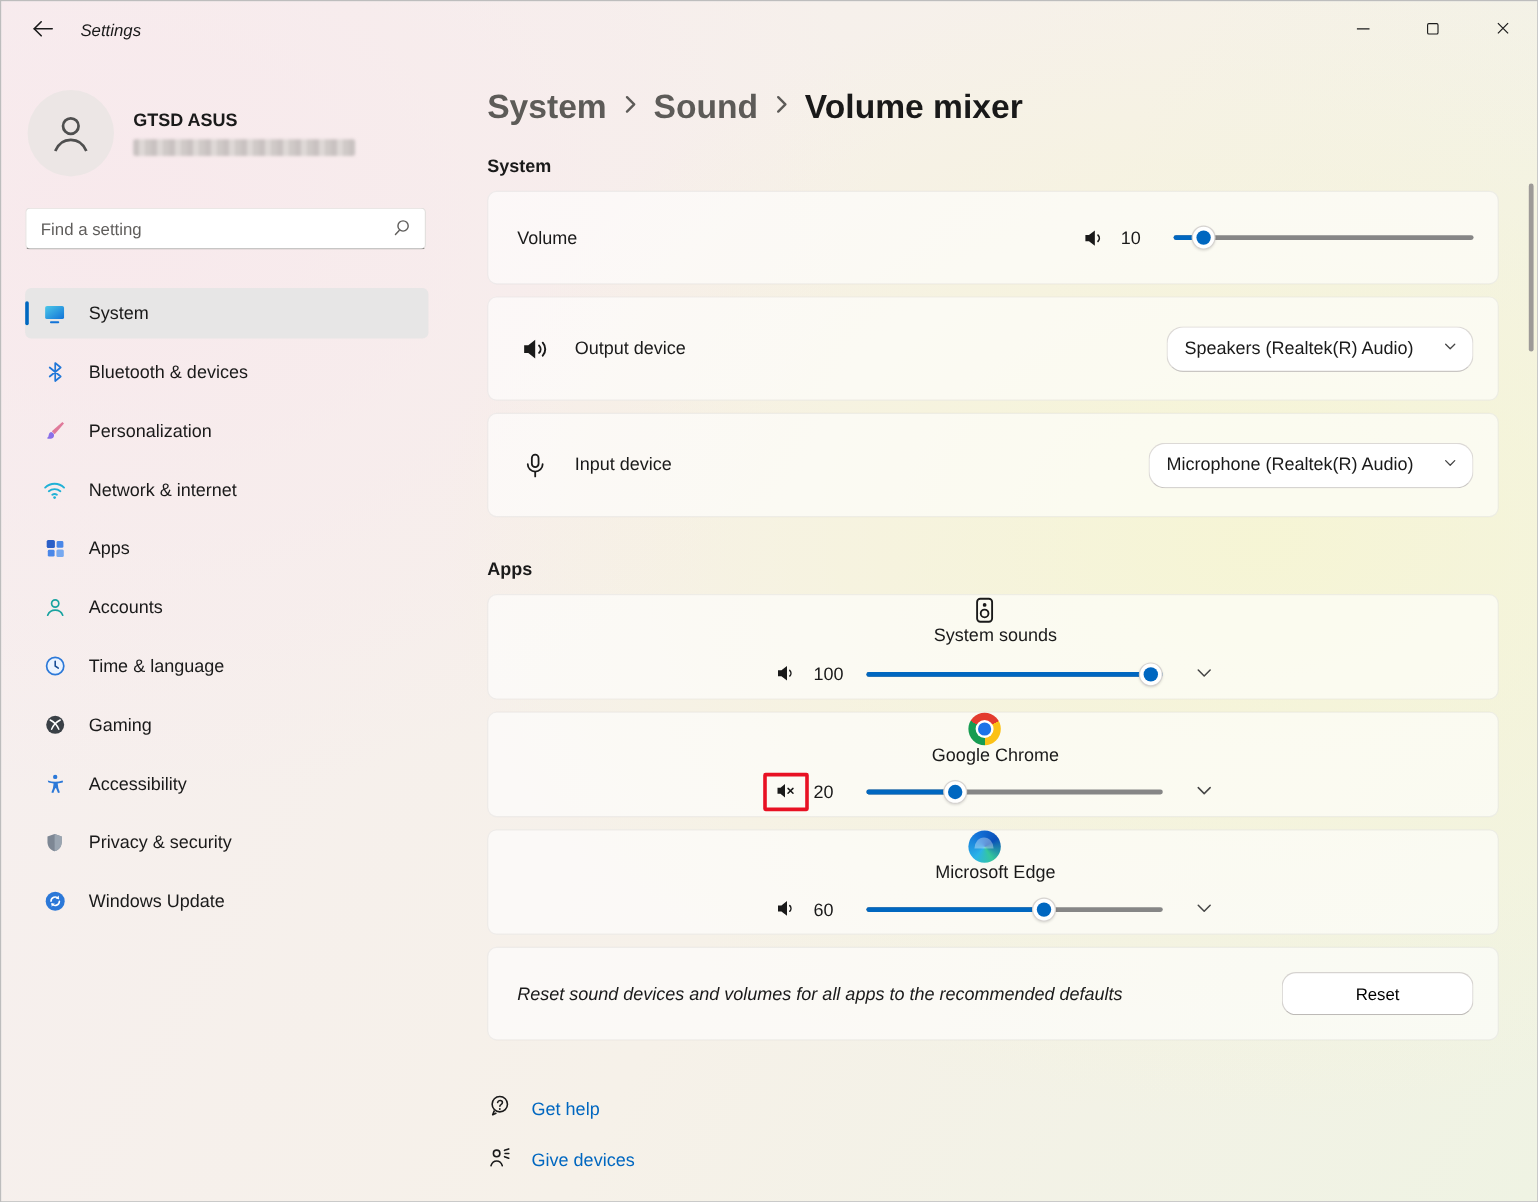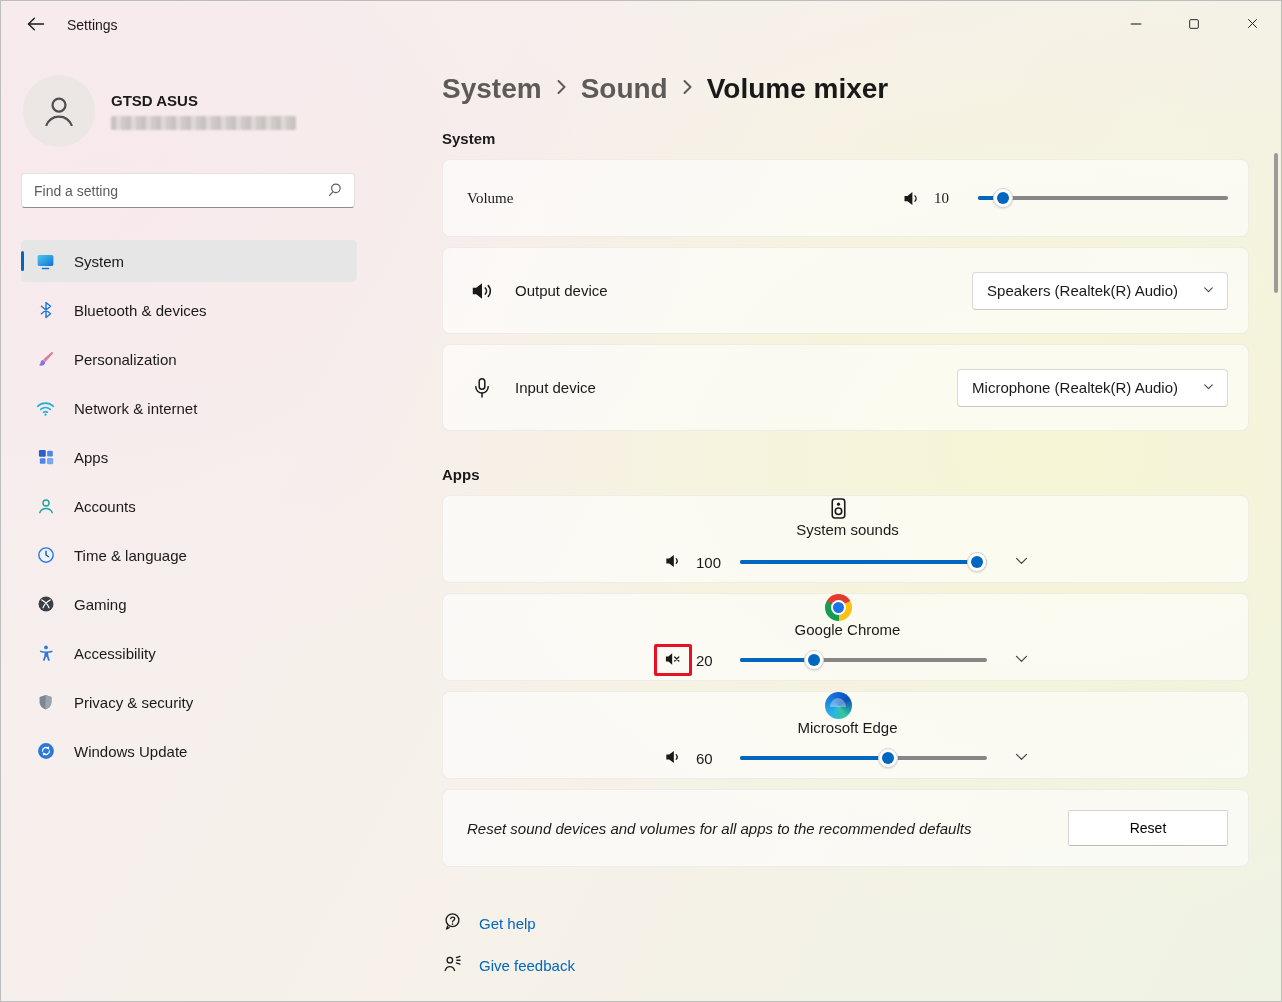--- a/index.html
+++ b/index.html
@@ -8,25 +8,25 @@
     width:1282px; height:1002px; position:relative; overflow:hidden;
     border:1px solid #bdbdbd;
     background:
       radial-gradient(1100px 780px at 82% 45%, rgba(246,245,212,0.95), rgba(246,245,212,0) 62%),
       radial-gradient(900px 700px at 8% 18%, rgba(248,233,236,0.95), rgba(248,233,236,0) 70%),
       linear-gradient(118deg,#f6eef0 0%,#f6f1e9 55%,#eff3e3 100%);
   }
   
   .titlebar{ height:48px; display:flex; align-items:center; padding-left:18px; }
   .back-btn{ width:34px; height:30px; border:none; background:transparent; display:flex; align-items:center; justify-content:center; border-radius:4px; cursor:pointer; }
-  .tb-title{ margin-left:14px; font-size:14px; }
+  .tb-title{ margin-left:14px; font-size:14px;font-style:italic; }
   .tb-controls{ margin-left:auto; display:flex; height:48px; }
   .tb-btn{ width:58px; height:48px; border:none; background:transparent; display:flex; align-items:center; justify-content:center; cursor:pointer; }
   
-  .bodywrap{ display:flex; height:954px;gap:36px; }
+  .bodywrap{ display:flex; height:954px; }
   .sidebar{ width:380px; flex:0 0 380px; padding:14px 0 0 20px; }
   .main{ flex:1; padding:0 32px 0 25px; overflow:hidden; }
   
   .profile{ display:flex; align-items:center; gap:16px; margin:12px 0 0 2px; cursor:pointer; }
   .avatar{ width:72px; height:72px; border-radius:50%; background:#ece6e5; display:flex; align-items:center; justify-content:center; }
   .profile-name{ font-size:15px; font-weight:700; margin-bottom:7px; }
   .profile-email{ width:185px; height:14px; border-radius:2px;
      background:repeating-linear-gradient(90deg,#c9c2c1 0 5px,#ded8d6 5px 10px,#cfc9c7 10px 15px);
      filter:blur(1.2px); }
   .searchbox{ position:relative; width:334px; margin-top:26px; }
@@ -48,53 +48,53 @@
   .breadcrumb{ display:flex; align-items:center; gap:13px; margin-top:24px; }
   .bc-link{ font-size:28px; font-weight:600; color:#5d5b58; cursor:pointer; }
   .bc-current{ font-size:28px; font-weight:700; color:#191919; }
   .section-h{ font-size:15px; font-weight:700; margin:25px 0 12px 0; }
   .section-h.apps{ margin-top:35px; }
   .card{ background:rgba(255,255,255,0.60); border:1px solid rgba(0,0,0,0.055); border-radius:8px;
     display:flex; align-items:center; padding:0 20px 0 24px; margin-bottom:10px; }
   .card-label{ font-size:15px; }
   .lead-ico{ width:30px; display:flex; justify-content:center; margin-right:18px; }
   .grow{ flex:1; }
-  .card.volume{ height:78px;font-family:Liberation Serif, serif; }
+  .card.volume{ height:78px; }
   .card.device{ height:87px; }
   .card.app{ height:88px;flex-direction:column; }
   .card.resetcard{ height:78px; }
   
   .slider{ position:relative; width:250px; height:22px; cursor:pointer; }
   .slider.short{ width:247px; }
   .sl-track{ position:absolute; left:0; right:0; top:9px; height:4px; border-radius:2px; background:#868686; }
   .sl-fill{ position:absolute; left:0; top:9px; height:4px; border-radius:2px; background:var(--accent,#0067C0); width:var(--p,0%); }
   .sl-thumb{ position:absolute; top:11px; left:clamp(10px,var(--p,0%),calc(100% - 10px)); transform:translate(-50%,-50%);
     width:20px; height:20px; border-radius:50%; background:#ffffff; border:1px solid #d6d3d0; box-shadow:0 1px 2px rgba(0,0,0,0.12); }
   .sl-thumb::after{ content:""; position:absolute; inset:3px; border-radius:50%; background:var(--accent,#0067C0); }
   .vol-num{ font-size:15px; width:30px; text-align:left; margin-right:14px; }
   .right-ctl{ display:flex; align-items:center; }
   
-  .select{ height:38px; background:#ffffff; border:1px solid #dcd9d6; border-bottom-color:#c9c6c3; border-radius:4px;
+  .select{ height:38px; background:#ffffff; border:1px solid #dcd9d6; border-bottom-color:#c9c6c3; border-radius:14px;
     display:flex; align-items:center; gap:24px; padding:0 12px 0 14px; font-size:15px; cursor:pointer; }
   
   .mute-btn{ width:38px; height:32px; border:none; background:transparent; display:flex; align-items:center; justify-content:center; cursor:pointer; margin-right:4px; }
   .mute-btn.highlight{ border:3px solid var(--mute-box,#E81123); border-radius:2px; }
   .expand-btn{ width:40px; height:40px; border:none; background:transparent; display:flex; align-items:center; justify-content:center; cursor:pointer; margin-left:14px; }
   
   .icon-chrome{ width:27px; height:27px; border-radius:50%; position:relative;
     background:conic-gradient(#e33b2e 0 60deg,#fbc116 60deg 180deg,#179c52 180deg 300deg,#e33b2e 300deg 360deg); }
   .icon-chrome::before{ content:""; position:absolute; inset:6px; background:#fff; border-radius:50%; }
   .icon-chrome::after{ content:""; position:absolute; inset:8px; background:#1a73e8; border-radius:50%; }
   .icon-edge{ width:27px; height:27px; border-radius:50%; position:relative; overflow:hidden;
     background:conic-gradient(from 220deg,#2bb3e8,#1472d8 30%,#0a50b8 55%,#35c79c 80%,#2bb3e8); }
   .icon-edge::after{ content:""; position:absolute; left:5px; top:6px; width:16px; height:9px; border-radius:50% 50% 0 0/100% 100% 0 0; background:rgba(255,255,255,0.35); }
   
   .reset-text{ font-size:15px; flex:1;font-style:italic; }
   .reset-btn{ width:160px; height:36px; background:#ffffff; border:1px solid #d6d3d0; border-bottom-color:#bdbab7;
-    border-radius:2px; font-size:14px; font-family:"Liberation Sans",sans-serif; cursor:pointer; }
+    border-radius:12px; font-size:14px; font-family:"Liberation Sans",sans-serif; cursor:pointer; }
   
   .footer{ margin-top:44px; }
   .flink-row{ display:flex; align-items:center; gap:16px; margin-bottom:17px; }
   .flink{ color:var(--accent,#0067C0); font-size:15px; text-decoration:none; cursor:pointer; }
   
   .scroll-thumb{ position:absolute; right:3px; top:152px; width:4px; height:140px; border-radius:2px; background:#9d9a97; }
 </style>
 </head>
 <body>
 
@@ -444,21 +444,21 @@
           <a class="flink">Get help</a>
         </div>
         <div class="flink-row">
           <span>
             <svg width="21" height="21" viewBox="0 0 24 24" fill="none" stroke="#1a1a1a" stroke-width="1.5" stroke-linecap="round">
                 <circle cx="9" cy="8.2" r="3.1"></circle>
                 <path d="M3.6 20c1-3 3-4.5 5.4-4.5s4.4 1.5 5.4 4.5"></path>
                 <path d="M16.5 5.3l4-1.4M17 8.3h3.6M16.5 11.3l4 1.4"></path>
               </svg>
           </span>
-          <a class="flink">Give feedback</a>
+          <a class="flink">Give devices</a>
         </div>
       </div>
 
     </main>
   </div>
 
   <div class="scroll-thumb"></div>
 </div>
 
 </body></html>

